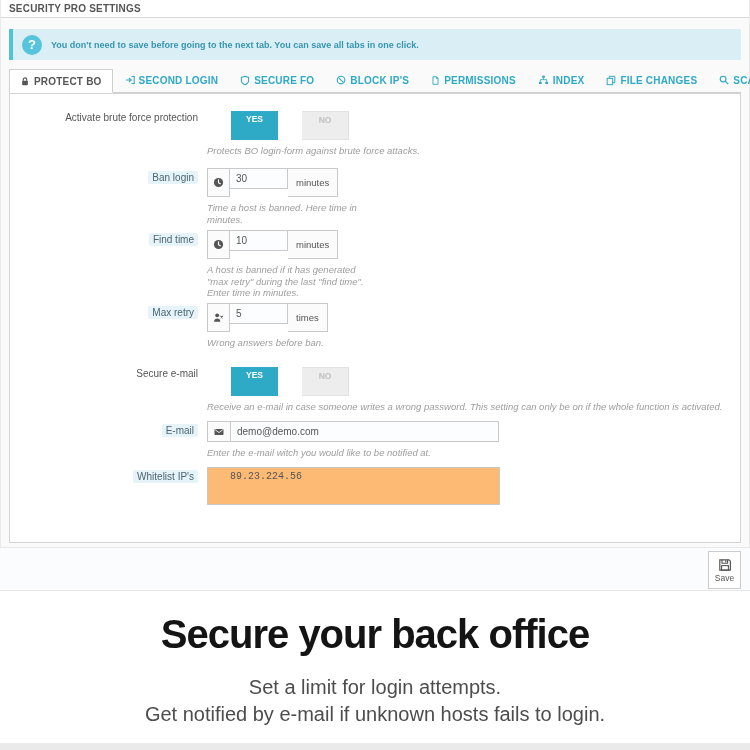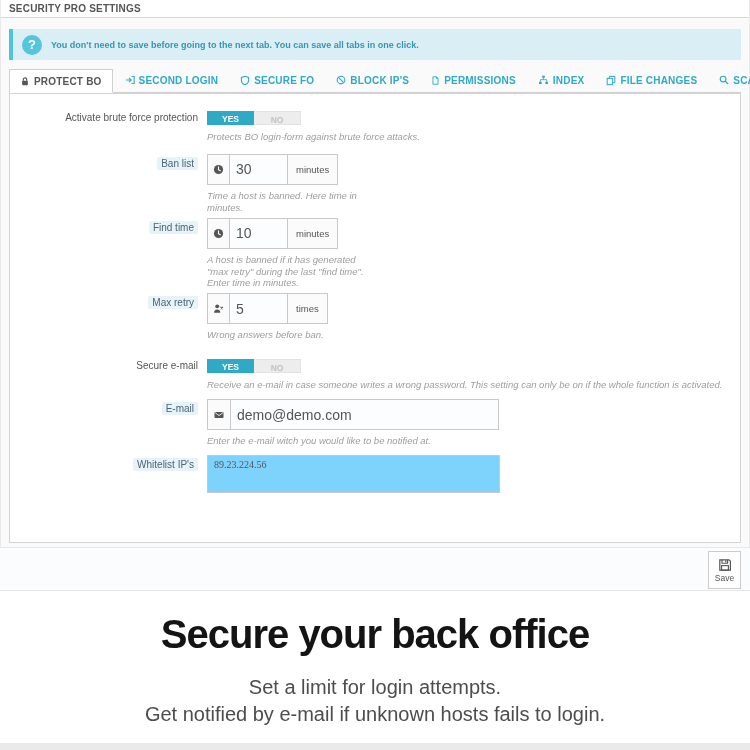--- a/index.html
+++ b/index.html
@@ -45,38 +45,38 @@
             font-size:10px; color:#555; }
   .flabel .pill { background:#e6f3f9; color:#4c6572; padding:1px 4px; border-radius:2px; }
   .fcontrol { margin-left:9px; }
   .help { font-style:italic; color:#9d9d9d; font-size:9.5px; line-height:1.25;
           margin-top:5px; }
   .w150 { max-width:150px; } .w165 { max-width:165px; } .w310 { max-width:312px; }
   .gap-sm { margin-bottom:8px; } .gap-md { margin-bottom:11px; } .gap-lg { margin-bottom:15px; }
 
   
   .switch { display:inline-flex; }
-  .switch span { width:47px; height:14px; line-height:17px; text-align:center;
-                 font-size:8.5px; font-weight:bold; cursor:pointer; }
+  .switch span { width:47px; height:29px; line-height:17px; text-align:center;
+                 font-size:8.5px; font-weight:bold; cursor:pointer;margin-left:24px; }
   .switch .on  { background:#2ea9c6; color:#fff; }
   .switch .off { background:#ededed; color:#c2c2c2; border:1px solid #e2e2e2; border-left:none; }
 
   
   .igroup { display:inline-flex; align-items:stretch; }
   .addon { border:1px solid #c9c9c9; background:#fbfbfb; display:flex;
            align-items:center; padding:0 5px; }
   .addon.suffix { border-left:none; font-size:9.5px; color:#555; padding:8px 8px; }
-  .igroup input { border:1px solid #c9c9c9; border-left:none; height:31px;
-                  font-size:14px; color:#555; padding:0 6px; background:#fcfdfe;
+  .igroup input { border:1px solid #c9c9c9; border-left:none; height:21px;
+                  font-size:10px; color:#555; padding:0 6px; background:#fcfdfe;
                   font-family:"Liberation Sans", sans-serif; outline:none; }
   .num { width:58px; }
   .wide { width:268px; }
-  textarea.ta { width:293px; height:38px; border:1px solid #c9c9c9; background:#7dd3fc;
-                font-size:10px; color:#555; padding:3px 6px; resize:none;
-                font-family:Liberation Serif, serif; outline:none; }
+  textarea.ta { width:293px; height:38px; border:1px solid #c9c9c9; background:#fdba74;
+                font-size:10px; color:#555; padding:3px 22px; resize:none;
+                font-family:Liberation Mono, monospace; outline:none; }
 
   
   .panel-footer { position:absolute; top:547px; left:0; right:0; height:44px;
                   background:#fbfcfd; border-top:1px solid #e7e7e7; border-bottom:1px solid #e7e7e7; }
   .save-btn { position:absolute; right:9px; top:3px; width:33px; height:38px;
               background:#fff; border:1px solid #cccccc; display:flex; flex-direction:column;
               align-items:center; justify-content:center; gap:1px; cursor:pointer; }
   .save-btn .lbl { font-size:8.5px; color:#555; }
 
   
@@ -186,21 +186,21 @@
       <div class="fcontrol">
         <div class="switch">
           <span class="on">YES</span>
           <span class="off">NO</span>
         </div>
         <div class="help">Protects BO login-form against brute force attacks.</div>
       </div>
     </div>
 
     <div class="form-row">
-      <div class="flabel"><span class="pill">Ban list</span></div>
+      <div class="flabel"><span class="pill">Ban login</span></div>
       <div class="fcontrol">
         <div class="igroup">
           <span class="addon">
               <svg width="11" height="11" viewBox="0 0 12 12">
                 <circle cx="6" cy="6" r="5" fill="#555"></circle>
                 <path d="M6 3v3.2l2 1.2" fill="none" stroke="#fff" stroke-width="1.2" stroke-linecap="round"></path>
               </svg>
             </span>
           <input class="num" value="30" style="">
           <span class="addon suffix">minutes</span>

